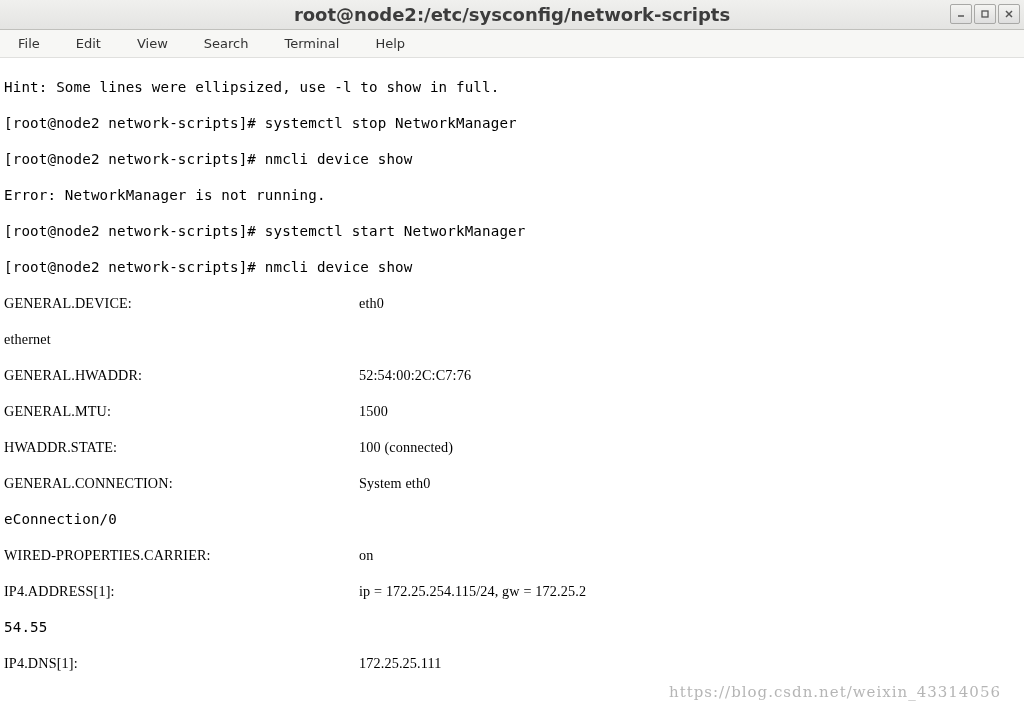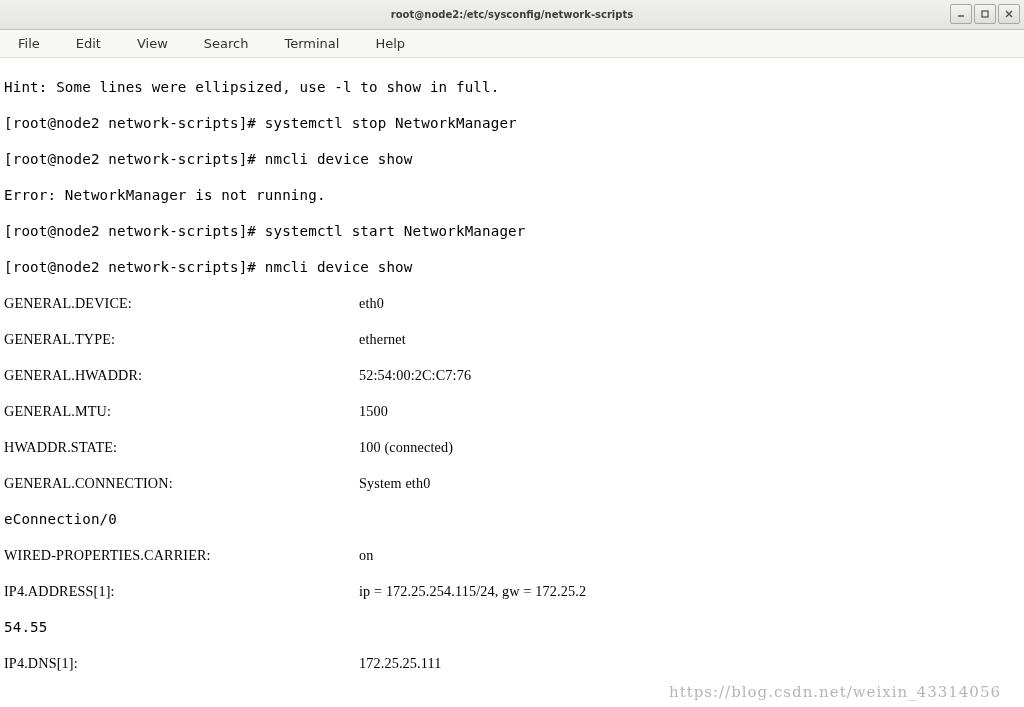--- a/index.html
+++ b/index.html
@@ -15,21 +15,21 @@
   }
   .titlebar {
     height: 30px;
     background: linear-gradient(to bottom, #f0f0ee, #e4e4e2);
     border-bottom: 1px solid #c0c0bc;
     display: flex;
     align-items: center;
     justify-content: center;
     position: relative;
     font-family: "DejaVu Sans", "Liberation Sans", sans-serif;
-    font-size: 10px;
+    font-size: 18px;
     font-weight: bold;
     color: #3c3c3c;
   }
   .window-controls {
     position: absolute;
     right: 4px;
     top: 4px;
     display: flex;
     gap: 2px;
   }
@@ -118,21 +118,21 @@
 </div>
 
 <div class="terminal">
 <div>Hint: Some lines were ellipsized, use -l to show in full.</div>
 <div>[root@node2 network-scripts]# systemctl stop NetworkManager</div>
 <div>[root@node2 network-scripts]# nmcli device show</div>
 <div>Error: NetworkManager is not running.</div>
 <div>[root@node2 network-scripts]# systemctl start NetworkManager</div>
 <div>[root@node2 network-scripts]# nmcli device show</div>
 <div class="kv-line"><span class="kv-key">GENERAL.DEVICE:</span><span>eth0</span></div>
-<div class="kv-line"><span class="kv-key">GENERAL.TYPE:</span><span>ethernet</span></div>
+<div class="kv-line"><span>ethernet</span></div>
 <div class="kv-line"><span class="kv-key">GENERAL.HWADDR:</span><span>52:54:00:2C:C7:76</span></div>
 <div class="kv-line"><span class="kv-key">GENERAL.MTU:</span><span>1500</span></div>
 <div class="kv-line"><span class="kv-key">HWADDR.STATE:</span><span>100 (connected)</span></div>
 <div class="kv-line"><span class="kv-key">GENERAL.CONNECTION:</span><span>System eth0</span></div>
 <div>eConnection/0</div>
 <div class="kv-line"><span class="kv-key">WIRED-PROPERTIES.CARRIER:</span><span>on</span></div>
 <div class="kv-line"><span class="kv-key">IP4.ADDRESS[1]:</span><span>ip = 172.25.254.115/24, gw = 172.25.2</span></div>
 <div>54.55</div>
 <div class="kv-line"><span class="kv-key">IP4.DNS[1]:</span><span>172.25.25.111</span></div>
 

